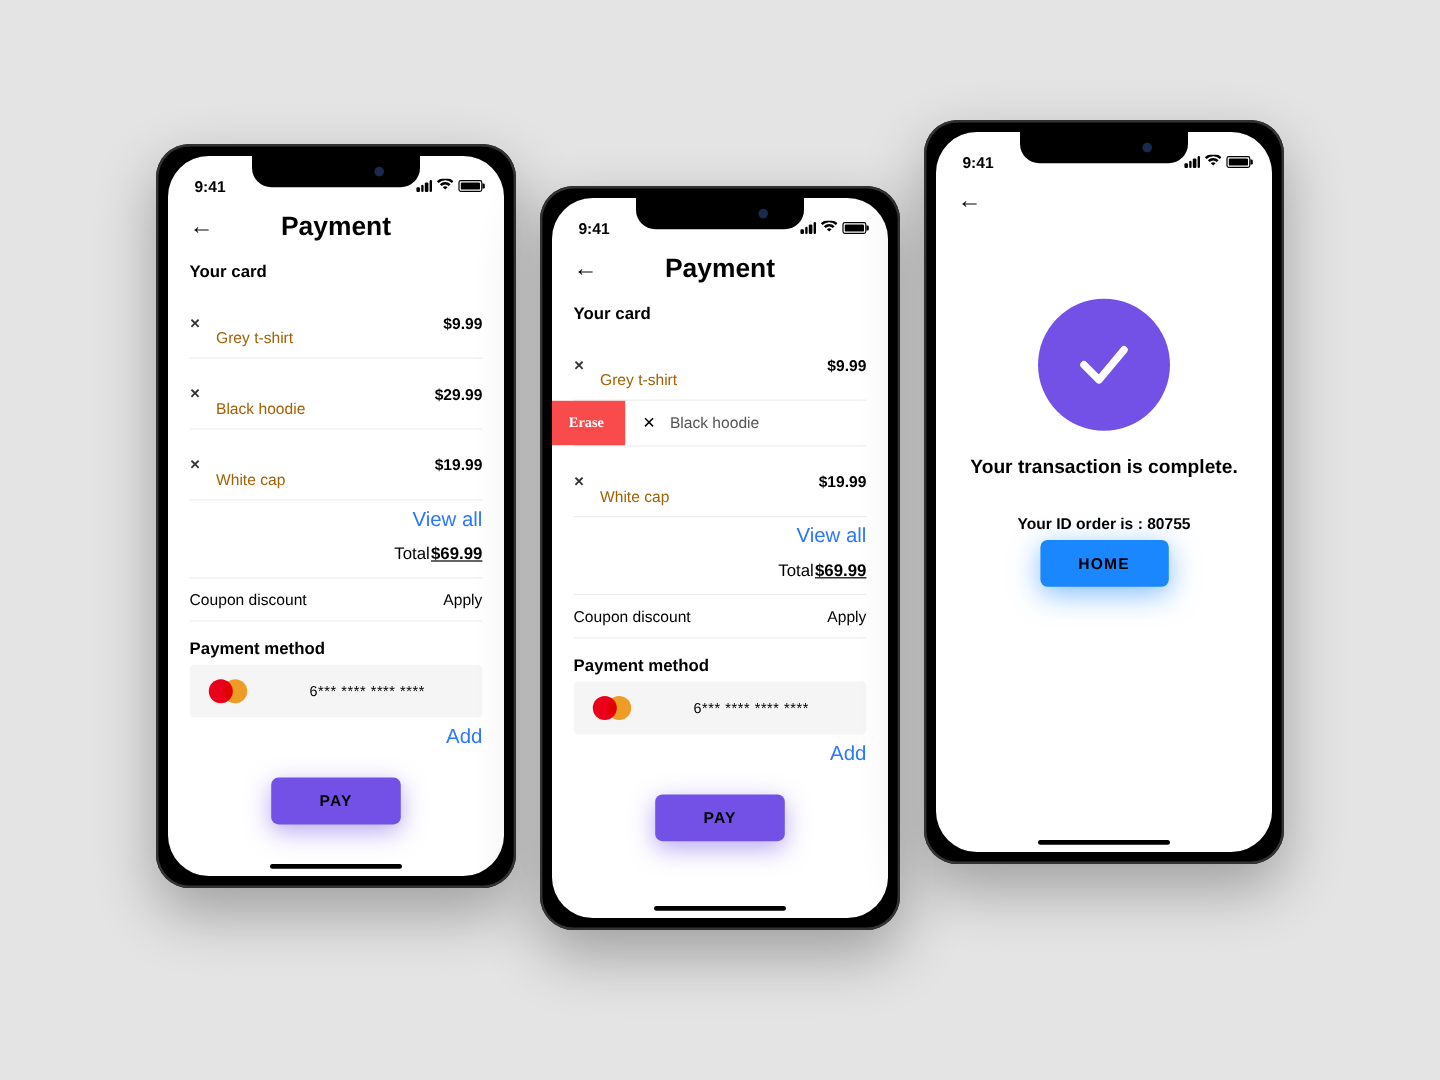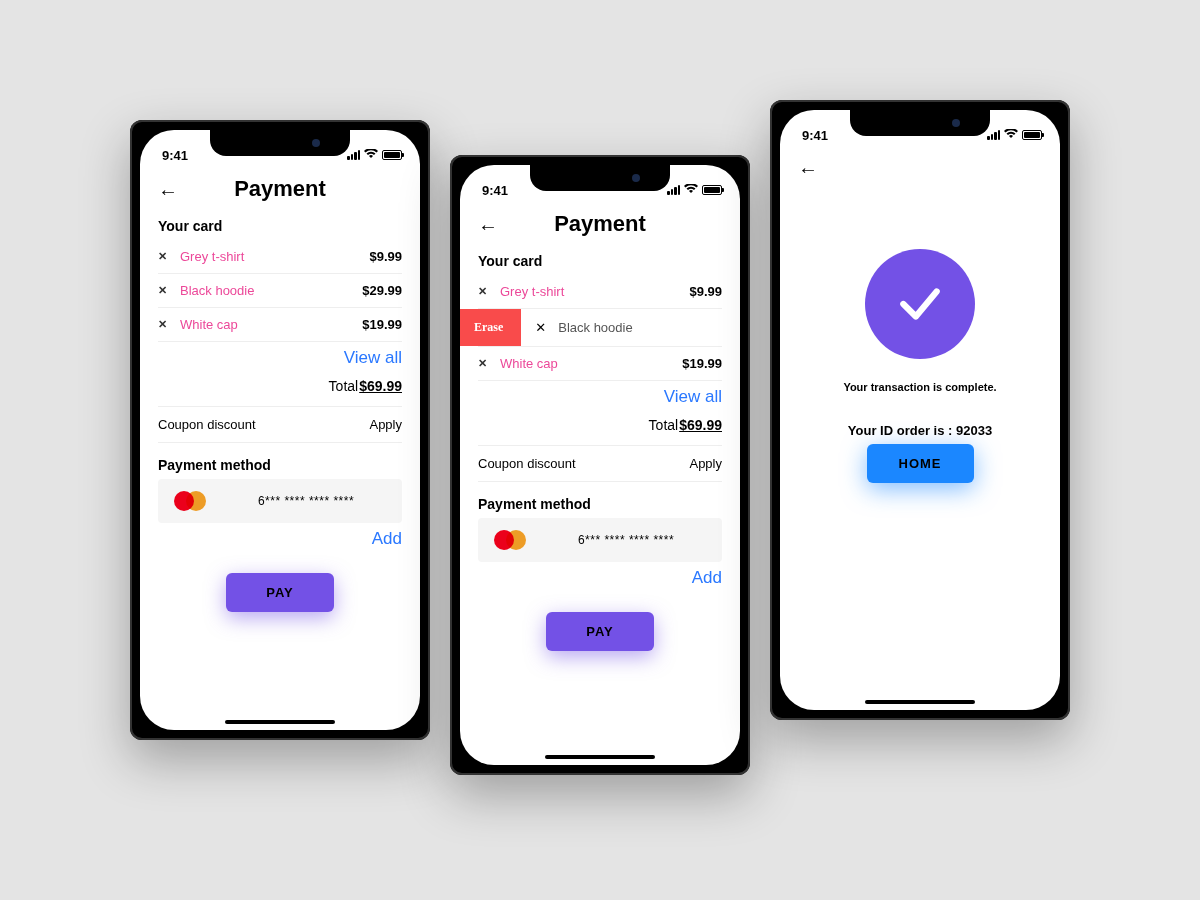--- a/index.html
+++ b/index.html
@@ -7,21 +7,21 @@
     width: 1200px; height: 900px;
     background: #e4e4e4;
     font-family: -apple-system, "Helvetica Neue", Arial, sans-serif;
     position: relative;
     overflow: hidden;
   }
   .phone {
     position: absolute;
     width: 300px; height: 620px;
     background: #000;
-    border-radius: 12px;
+    border-radius: 28px;
     padding: 10px;
     box-shadow: 0 20px 50px rgba(0,0,0,0.3), inset 0 0 0 2px #333;
   }
   .screen {
     width: 100%; height: 100%;
     background: #fff;
     border-radius: 34px;
     overflow: hidden;
     position: relative;
   }
@@ -56,21 +56,21 @@
   .home-ind { position:absolute; bottom:6px; left:50%; transform:translateX(-50%); width:110px; height:4px; background:#000; border-radius:3px; }
 
   .header { display:flex; align-items:center; padding: 8px 18px 10px; }
   .back { width:24px; font-size:20px; font-weight:700; cursor:pointer; }
   .title { flex:1; text-align:center; font-size:22px; font-weight:800; margin-left:-24px; }
 
   .content { padding: 2px 18px 0; }
   .section-h { font-size:14px; font-weight:700; margin:4px 0 6px; }
   .item-row { display:flex; align-items:center; border-bottom:1px solid #eee; padding:9px 0; font-size:13px; gap:12px; }
   .item-row .x { font-size:11px; font-weight:700; cursor:pointer; color:#333; width:10px; }
-  .item-row .name { flex:1; color:#ec4899; }
+  .item-row .name { flex:1; color:#a16207;margin-top:25px; }
   .item-row .price { font-weight:700; }
   .erase-wrap { display:flex; align-items:center; border-bottom:1px solid #eee; }
   .erase { background:#f94b4b; color:#fff; font-size:12px; font-weight:600; padding:11px 18px 11px 14px; margin-left:-18px;font-family:Liberation Serif, serif; }
   .erase-wrap .rest { flex:1; display:flex; align-items:center; padding:9px 0 9px 14px; gap:12px; font-size:13px; }
 
   .linkrow { text-align:right; font-size:17px; color:#2a78ff; padding:6px 0; cursor:pointer; }
   .total-row { display:flex; justify-content:flex-end; gap:1px; font-size:14px; padding:4px 0 12px;text-align:center; }
   .total-row .lbl{ font-weight:400; } .total-row .val{ font-weight:800;text-decoration:underline; }
 
   .coupon { display:flex; justify-content:space-between; border-top:1px solid #eee; border-bottom:1px solid #eee; padding:10px 0; font-size:13px; }
@@ -82,21 +82,21 @@
   .mc .c1{ background:#eb001b; left:0; }
   .mc .c2{ background:#f79e1b; left:12px; opacity:0.95; mix-blend-mode:multiply; }
   .card-num { flex:1; text-align:center; font-size:12px; letter-spacing:0.5px; }
 
   .pay-btn { display:block; margin:18px auto 0; background:#7351e6; color:#000000; border:none; border-radius:6px; padding:12px 40px; font-size:13px; font-weight:700; letter-spacing:1px; box-shadow:0 6px 20px rgba(115,81,230,0.5); cursor:pointer; }
   .home-btn { display:block; margin:0 auto; background:#1b87ff; color:#000000; border:none; border-radius:6px; padding:12px 32px; font-size:13px; font-weight:700; letter-spacing:1px; box-shadow:0 6px 24px rgba(27,135,255,0.55); cursor:pointer; }
 
   .complete-body { text-align:center; padding:40px 24px 0; }
   .check-circle { width:110px; height:110px; background:#7351e6; border-radius:50%; margin:20px auto 22px; display:flex; align-items:center; justify-content:center; }
   .check-circle svg { width:50px; height:50px; }
-  .c-msg { font-size:11px; font-weight:700; margin-bottom:30px;text-align:center; }
+  .c-msg { font-size:16px; font-weight:700; margin-bottom:30px;text-align:center; }
   .c-id { font-size:13px; font-weight:700; margin-bottom:6px; }
   .c-sub { font-size:10px; color:#888; line-height:1.4; max-width:170px; margin:0 auto 80px; }
 
   
   #p1 { left:130px; top:120px; }
   #p2 { left:450px; top:155px; }
   #p3 { left:770px; top:100px; }
 </style>
 </head>
 <body>
@@ -268,18 +268,18 @@
     <div class="header">
       <div class="back">←</div>
     </div>
     <div class="complete-body">
       <div class="check-circle">
         <svg viewBox="0 0 24 24" fill="none">
             <path d="M4 12 L10 18 L20 6" stroke="#fff" stroke-width="3" stroke-linecap="round" stroke-linejoin="round"></path>
           </svg>
       </div>
       <div class="c-msg">Your transaction is complete.</div>
-      <div class="c-id">Your ID order is : 92033</div>
+      <div class="c-id">Your ID order is : 80755</div>
       <button class="home-btn">HOME</button>
     </div>
     <div class="home-ind"></div>
   </div>
 </div>
 
 </body></html>

